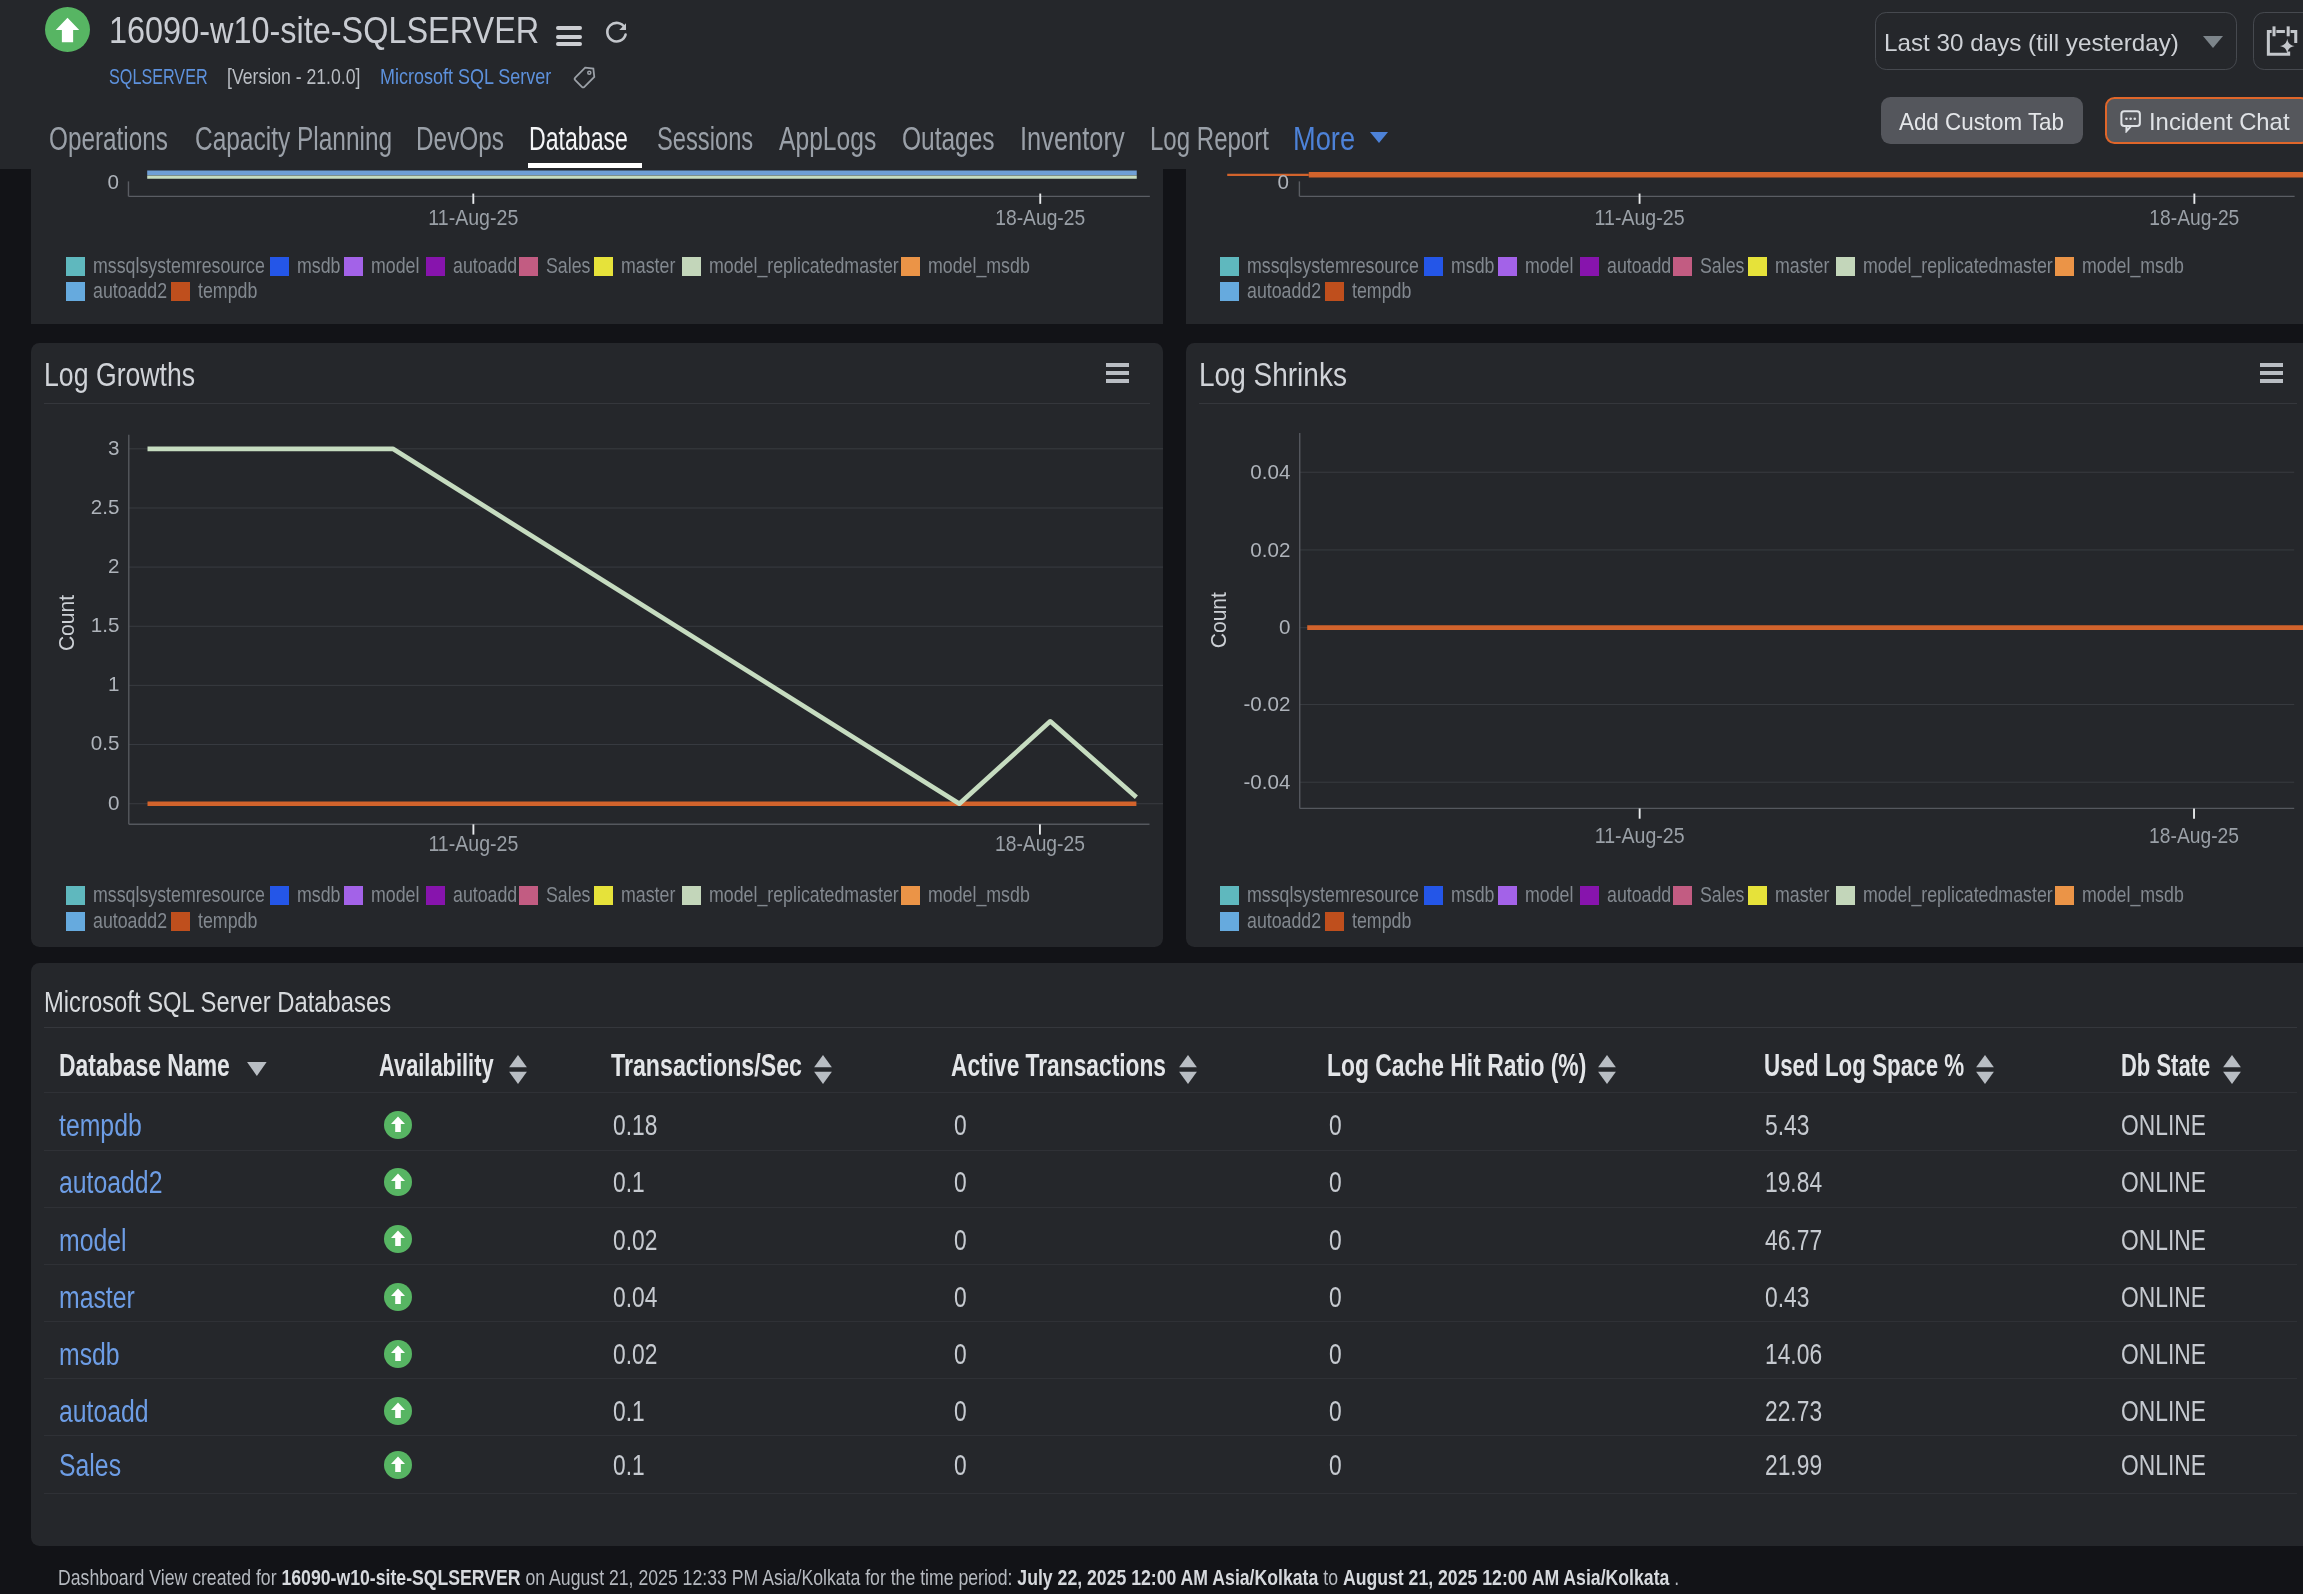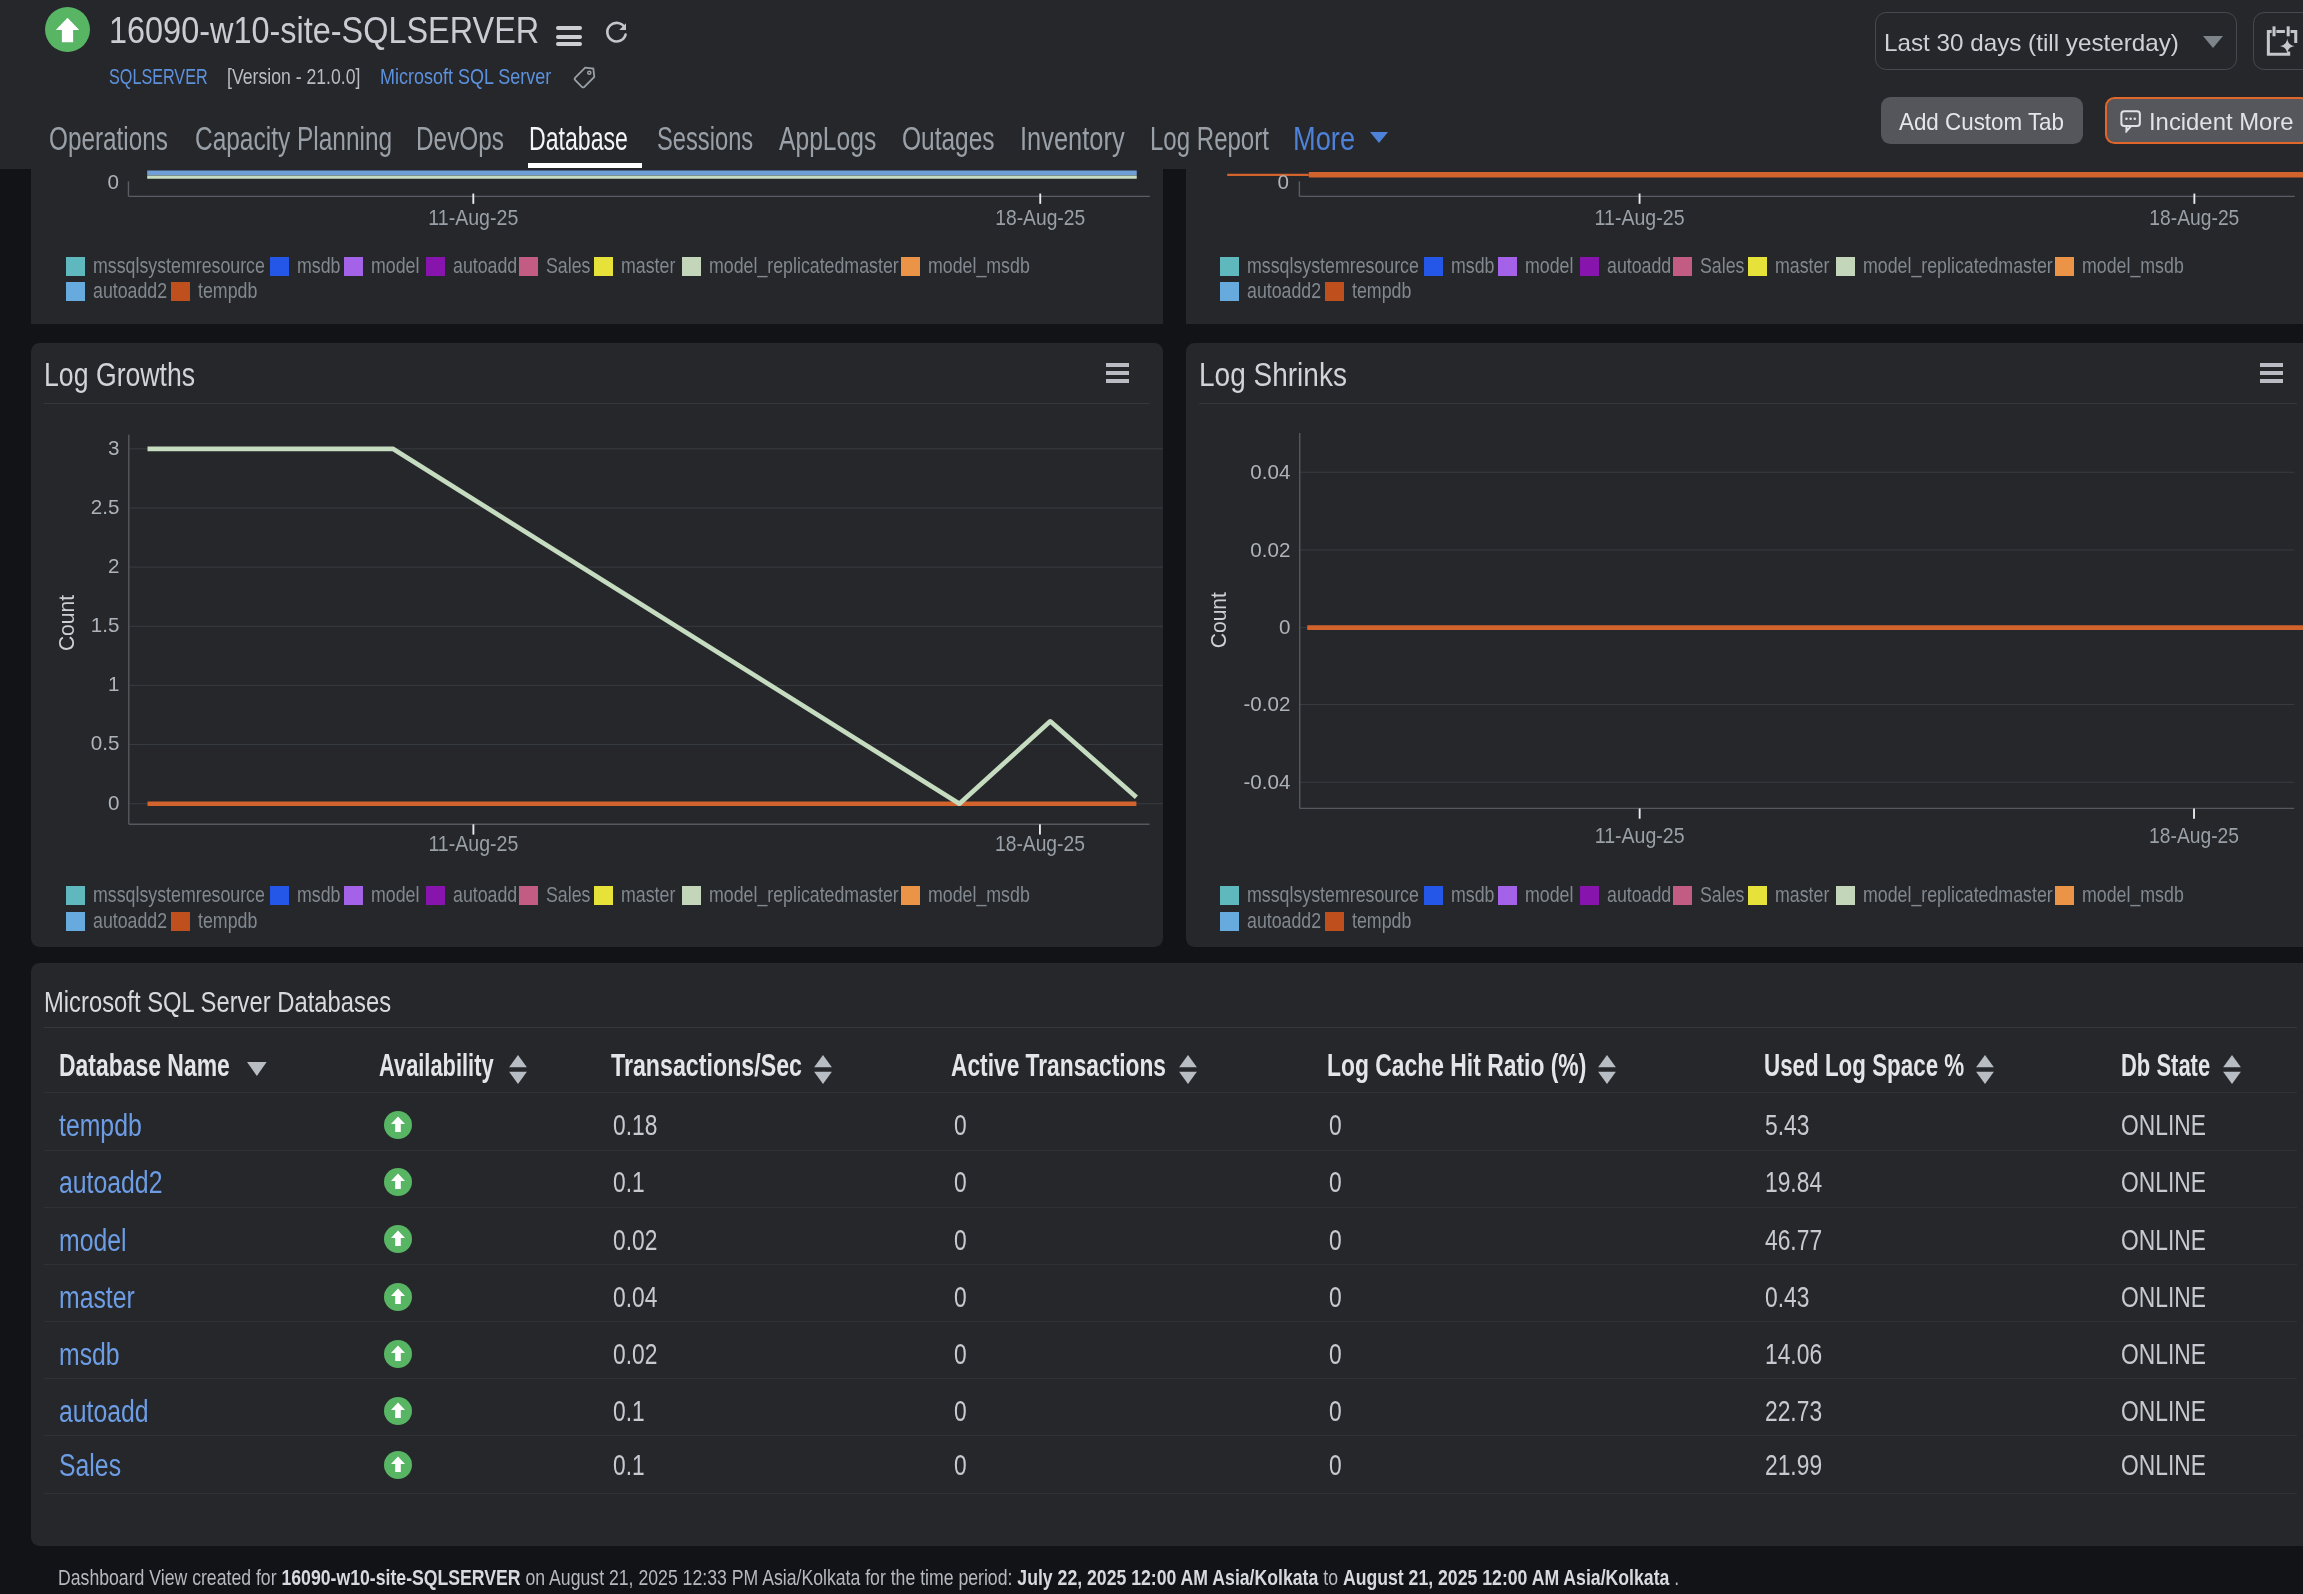--- a/index.html
+++ b/index.html
@@ -97,21 +97,21 @@
   <div class="abs" style="left:1881px; top:97px; width:202px; height:47px; background:#54565c; border-radius:9.4px;"></div>
   <div class="abs fit" id="f_act" style="left:1899px; top:108px; font-size:24px; color:#e4e6e9; transform:scaleX(0.9323);">Add Custom Tab</div>
   <div class="abs" style="left:2105px; top:97px; width:205px; height:47px; background:#55575c; border:2.3px solid #e0662a; border-radius:9.4px;"></div>
   <svg class="abs" style="left:2120px; top:109px;" width="24" height="24" viewBox="0 0 26 26">
     <rect x="1.5" y="2.5" width="20" height="16" rx="3" fill="none" stroke="#dfe2e6" stroke-width="2.2"></rect>
     <path d="M 7 18 L 7 24 L 12.5 18" fill="none" stroke="#dfe2e6" stroke-width="2.2"></path>
     <circle cx="7" cy="10.5" r="1.4" fill="#dfe2e6"></circle>
     <circle cx="11.5" cy="10.5" r="1.4" fill="#dfe2e6"></circle>
     <circle cx="16" cy="10.5" r="1.4" fill="#dfe2e6"></circle>
   </svg>
-  <div class="abs fit" id="f_inc" style="left:2149px; top:108px; font-size:24px; color:#dfe2e6; transform:scaleX(0.9935);">Incident More</div>
+  <div class="abs fit" id="f_inc" style="left:2149px; top:108px; font-size:24px; color:#dfe2e6; transform:scaleX(0.9935);">Incident Chat</div>
 
   <div class="panel rnd" style="left:31px; top:343px; width:1132px; height:604px;"></div>
   <div class="abs fit" id="f_lg" style="left:44px; top:356px; font-size:33px; color:#d0d3d8; transform:scaleX(0.8081);">Log Growths</div>
   <div class="abs" style="left:1106px; top:363px; width:23.4px; height:3.7px; background:#b9bdc3;"></div>
   <div class="abs" style="left:1106px; top:371px; width:23.4px; height:3.7px; background:#b9bdc3;"></div>
   <div class="abs" style="left:1106px; top:379px; width:23.4px; height:3.7px; background:#b9bdc3;"></div>
   <div class="abs" style="left:44px; top:403px; width:1106px; height:0.9px; background:#35373c;"></div>
   <svg class="abs" style="left:31px; top:343px;" width="1132" height="604" viewBox="0 0 1208 645">
     <g stroke="#3a3d42" stroke-width="1">
       <line x1="104" y1="113" x2="1218" y2="113"></line>

